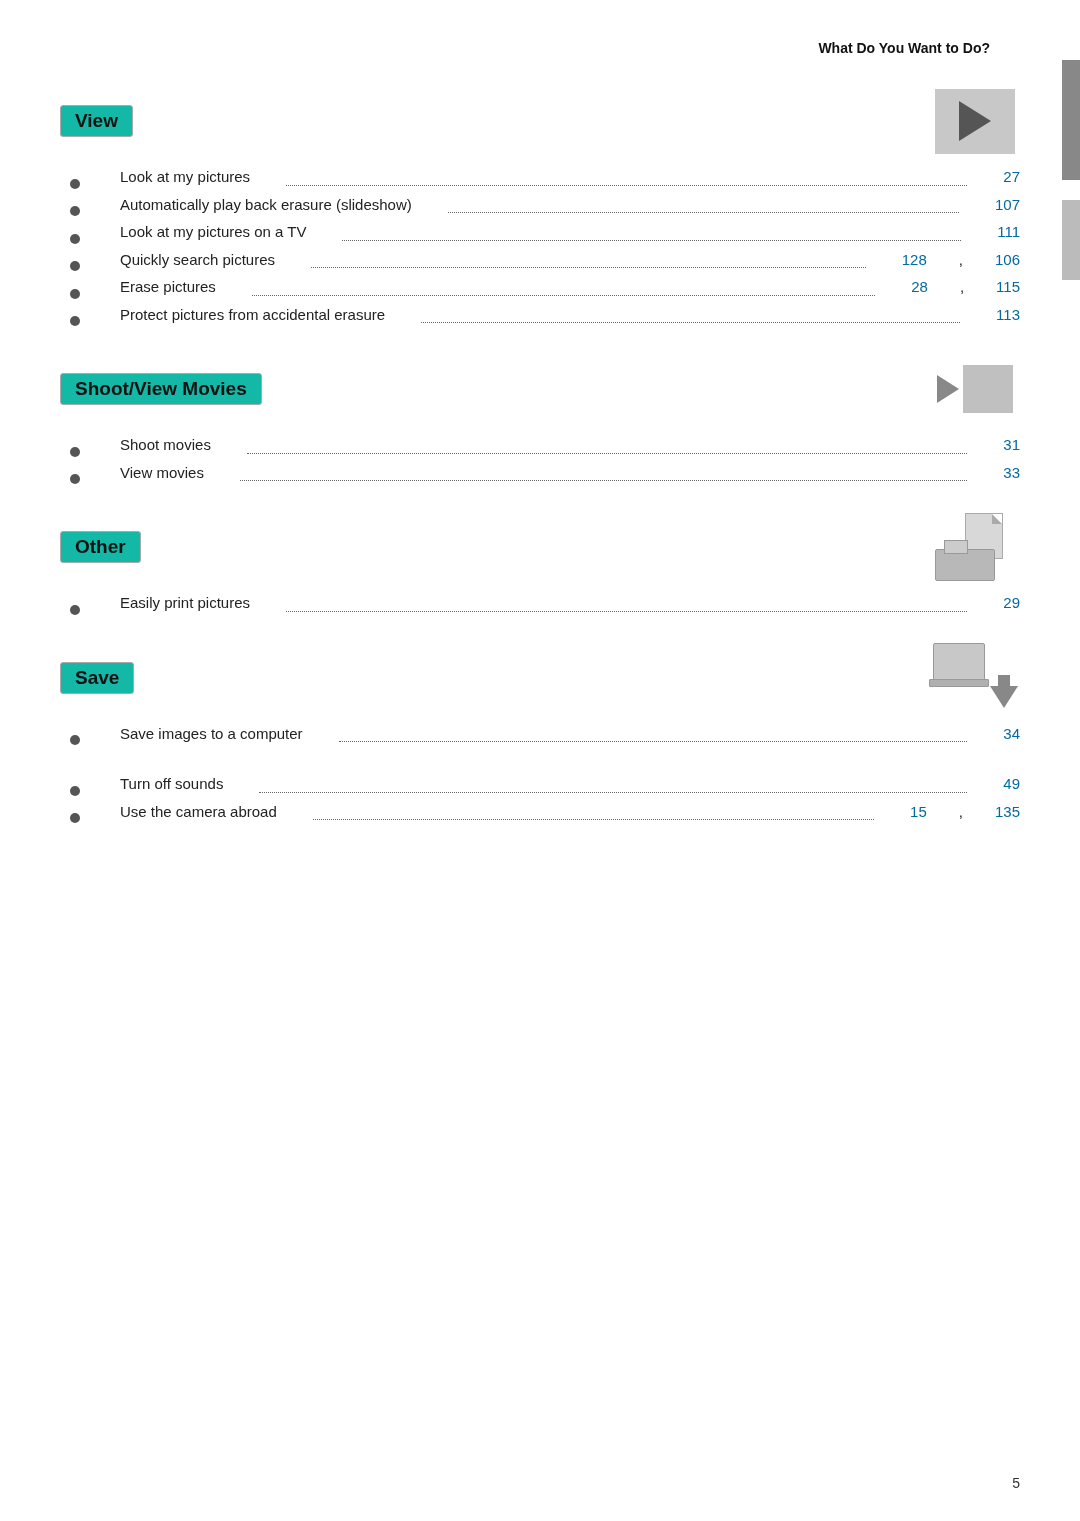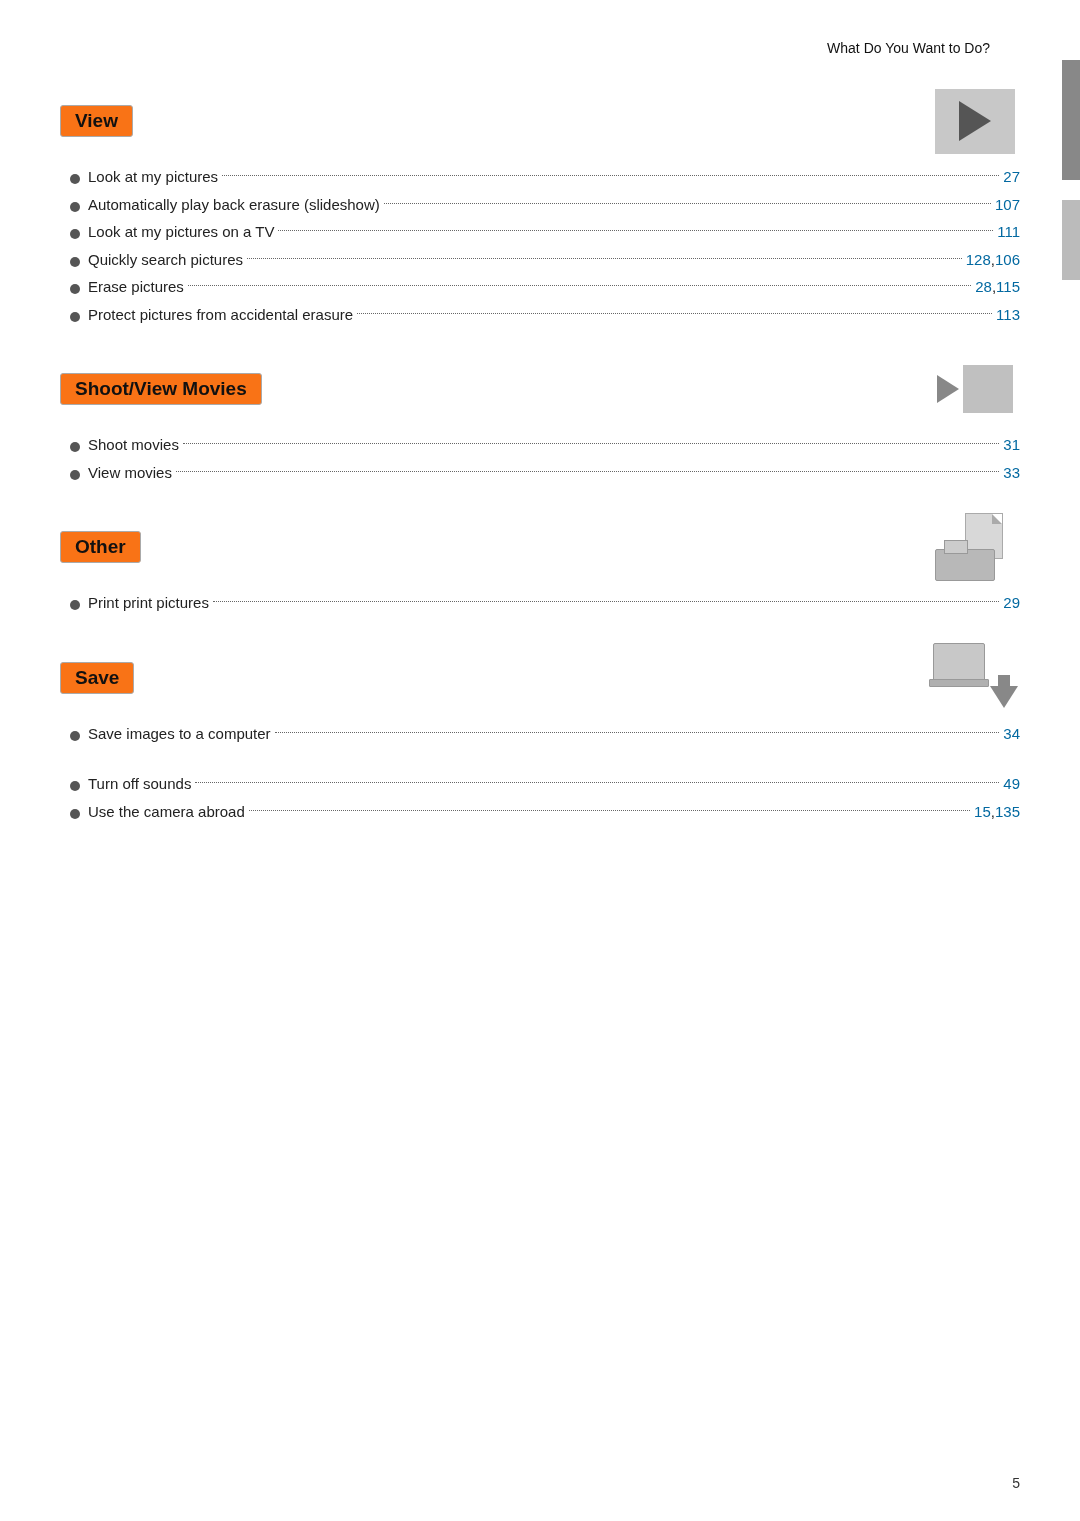--- a/index.html
+++ b/index.html
@@ -35,21 +35,21 @@
       right: 0;
       top: 200px;
       width: 18px;
       height: 80px;
       background: #bbb;
     }
 
     
     .page-header {
       text-align: right;
-      font-weight: normal;
+      font-weight: bold;
       font-size: 14px;
       margin-bottom: 30px;
       padding-right: 30px;
       color: #111;
     }
 
     
     .section {
       margin-bottom: 28px;
       position: relative;
@@ -57,21 +57,21 @@
 
     .section-header-row {
       display: flex;
       align-items: center;
       justify-content: space-between;
       margin-bottom: 10px;
     }
 
     .section-title {
       display: inline-block;
-      background: #f97316;
+      background: #14b8a6;
       border: 1px solid #aaa;
       border-radius: 3px;
       padding: 4px 14px;
       font-size: 19px;
       font-weight: bold;
       color: #111;
     }
 
     
     .section-icon {
@@ -255,24 +255,25 @@
       border-radius: 3px;
     }
 
     
     .section-items {
       list-style: none;
       padding-left: 10px;
     }
     .section-items li {
       display: flex;
-      align-items: center;
+      align-items: flex-end;
       margin-bottom: 5px;
       font-size: 15px;
       line-height: 1.5;
+      gap: 32px;
     }
     .bullet {
       width: 10px;
       height: 10px;
       border-radius: 50%;
       background: #555;
       flex-shrink: 0;
       margin-right: 8px;
       margin-top: 4px;
       display: inline-block;
@@ -401,21 +402,21 @@
       <div class="section-icon">
         <div class="print-icon-wrap">
           <div class="print-doc"></div>
           <div class="print-machine"></div>
         </div>
       </div>
     </div>
     <ul class="section-items">
       <li>
         <span class="bullet"></span>
-        <span class="item-text">Print print pictures</span>
+        <span class="item-text">Easily print pictures</span>
         <span class="dots"></span>
         <span class="page-num">29</span>
       </li>
     </ul>
   </div>
 
   <div class="section">
     <div class="section-header-row">
       <div class="section-title">Save</div>
       <div class="section-icon">

